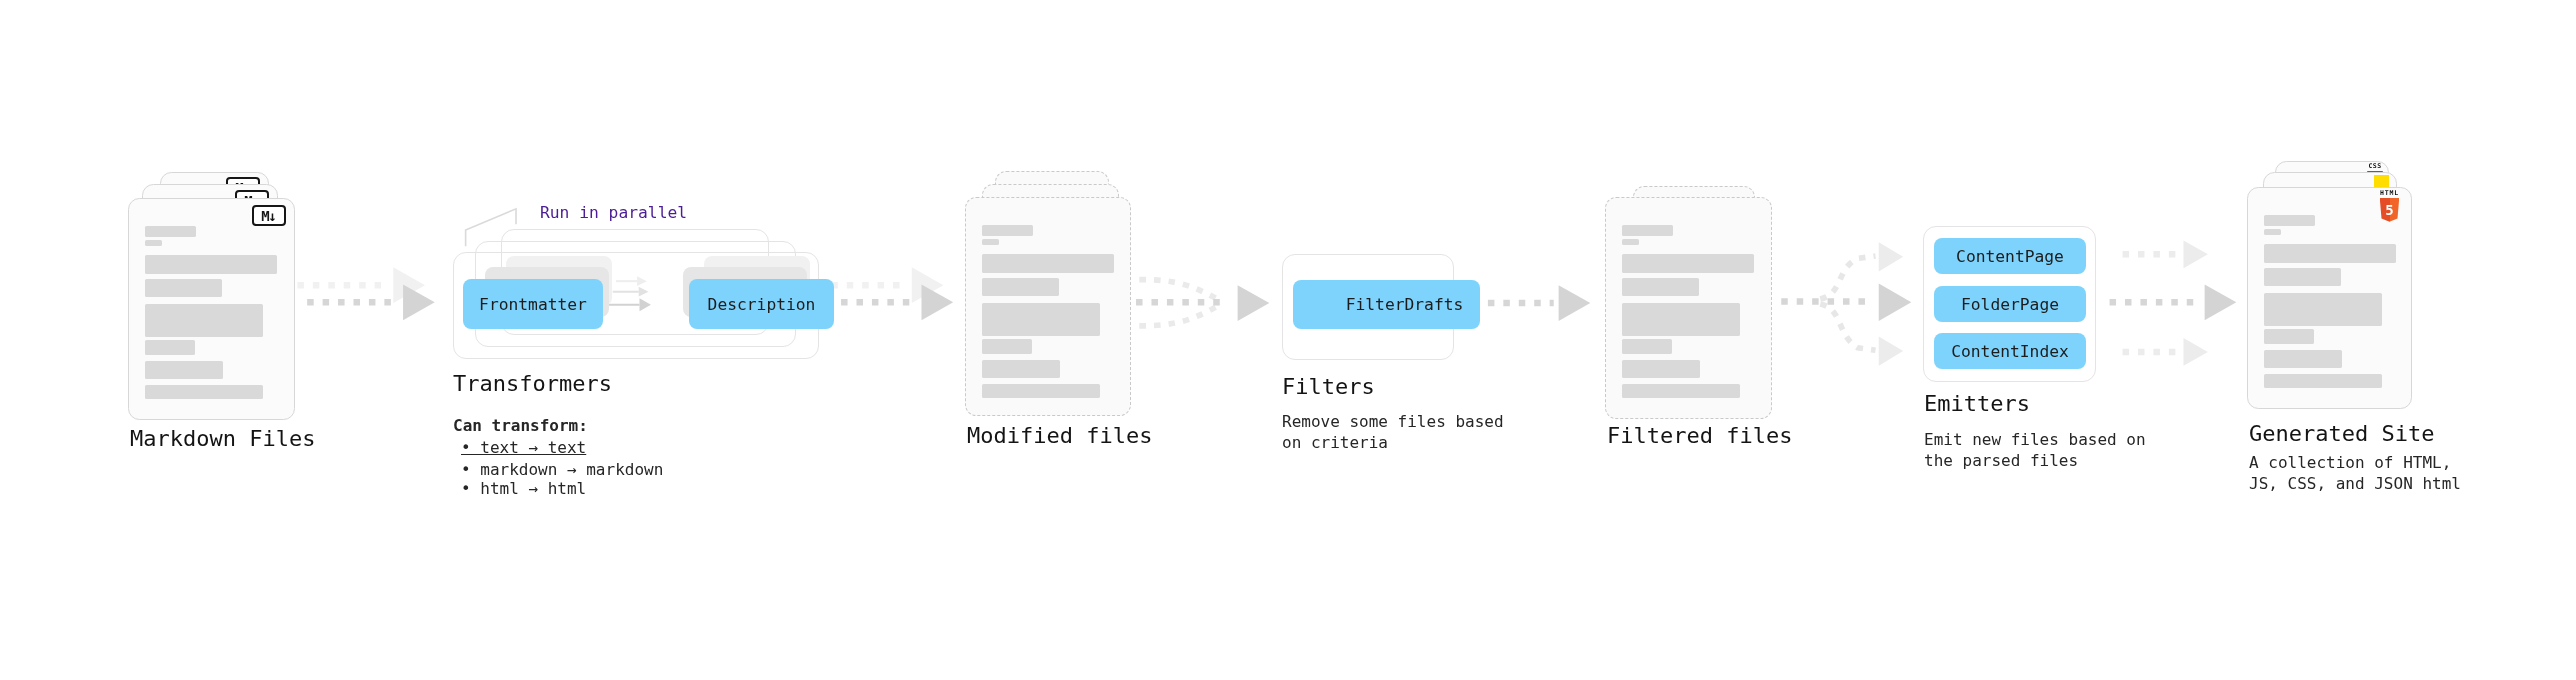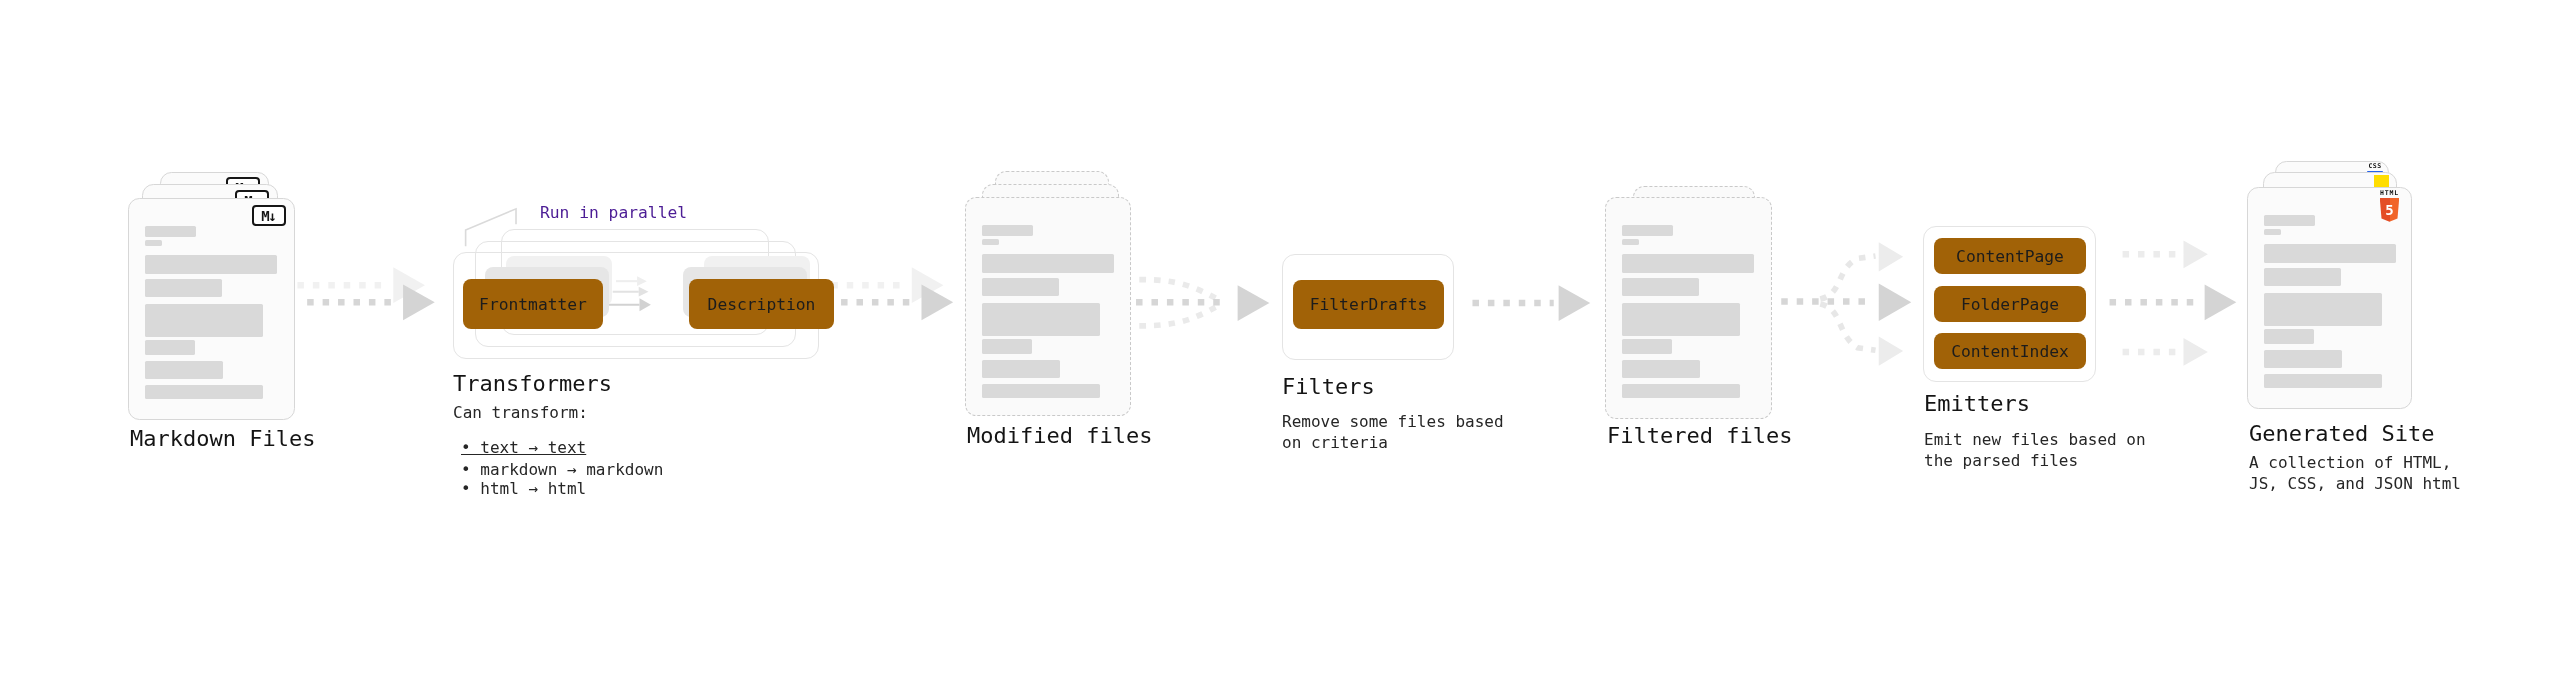--- a/index.html
+++ b/index.html
@@ -33,21 +33,21 @@
              clip-path:polygon(0 0,100% 0,91% 87%,50% 100%,9% 87%);
              display:flex;align-items:center;justify-content:center;
              color:#fff;font-size:14px;font-weight:700;}
   .badge-css{position:absolute;width:18px;text-align:center;}
   .css-word{font-size:6.5px;font-weight:700;letter-spacing:0.4px;color:#111;line-height:7.3px;}
   .css-bar{height:3.3px;width:16.3px;margin:0.8px auto 0;background:#2563eb;border-radius:0.8px;}
   .badge-js{position:absolute;width:15.4px;height:14px;background:#ffdd00;}
 
   
   .obox{position:absolute;border:1.6px solid #e4e4e4;border-radius:13px;box-sizing:border-box;}
-  .btn{position:absolute;background:#a16207;border-radius:8.1px;display:flex;align-items:center;
+  .btn{position:absolute;background:#7dd3fc;border-radius:8.1px;display:flex;align-items:center;
        justify-content:center;font-size:16.3px;color:#1c1c1c;white-space:nowrap;}
   .btn.g1{background:#e6e6e6;}
   .btn.g2{background:#f1f1f1;}
 
   
   .title{position:absolute;font-size:22px;color:#141414;white-space:nowrap;line-height:26px;}
   .sub{position:absolute;font-size:16px;line-height:21px;color:#262626;white-space:nowrap;}
   .note{position:absolute;font-size:16.3px;color:#4c1d95;white-space:nowrap;margin-left:14px;}
 </style>
 </head>
@@ -148,21 +148,21 @@
   <div class="obox" style="left:501px;top:229px;width:268px;height:106px;"></div>
   <div class="obox" style="left:475px;top:241px;width:321px;height:106px;"></div>
   <div class="obox" style="left:453px;top:252px;width:366px;height:107px;"></div>
   <div class="btn g2" style="left:506px;top:256px;width:106px;height:50px;"></div>
   <div class="btn g1" style="left:485px;top:267px;width:124px;height:50px;"></div>
   <div class="btn" style="left:463px;top:279px;width:140px;height:50px;">Frontmatter</div>
   <div class="btn g2" style="left:704px;top:256px;width:106px;height:50px;"></div>
   <div class="btn g1" style="left:683px;top:267px;width:124px;height:50px;"></div>
   <div class="btn" style="left:661px;top:279px;width:145px;height:50px;margin-left:28px;">Description</div>
   <div class="title" style="left:453px;top:371px;">Transformers</div>
-  <div class="sub" style="left:453px;top:402px;">Can transform:</div>
+  <div class="sub" style="left:453px;top:415px;font-weight:bold;">Can transform:</div>
   <div class="sub" style="left:461px;top:437px;text-decoration:underline;">• text → text</div>
   <div class="sub" style="left:461px;top:459px;text-align:center;">• markdown → markdown</div>
   <div class="sub" style="left:461px;top:478px;">• html → html</div>
 
   <div class="file dashed" style="left:995px;top:171px;width:114px;height:222px;"></div>
   <div class="file dashed" style="left:982px;top:184px;width:137px;height:222px;"></div>
   <div class="file dashed" style="left:965px;top:197px;width:166px;height:219px;">
     <div class="bars">
         <i></i>
         <i></i>
@@ -170,21 +170,21 @@
         <i></i>
         <i></i>
         <i></i>
         <i></i>
         <i></i>
       </div>
   </div>
   <div class="title" style="left:967px;top:423px;">Modified files</div>
 
   <div class="obox" style="left:1282px;top:254px;width:172px;height:106px;"></div>
-  <div class="btn" style="left:1293px;top:280px;width:151px;height:49px;">FilterDrafts</div>
+  <div class="btn" style="left:1293px;top:280px;width:151px;height:49px;padding-left:36px;">FilterDrafts</div>
   <div class="title" style="left:1282px;top:374px;">Filters</div>
   <div class="sub" style="left:1282px;top:411px;">
     <div>Remove some files based</div>
     <div>on criteria</div>
   </div>
 
   <div class="file dashed" style="left:1633px;top:186px;width:122px;height:222px;"></div>
   <div class="file dashed" style="left:1605px;top:197px;width:167px;height:222px;">
     <div class="bars">
         <i></i>

